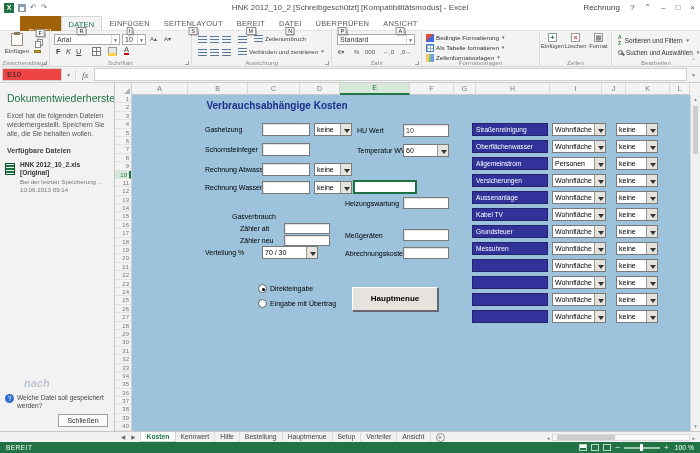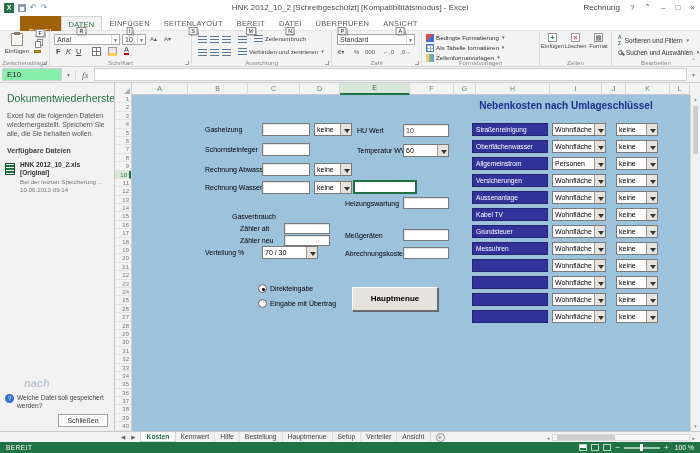--- a/index.html
+++ b/index.html
@@ -65,21 +65,21 @@
 .celllab{font-size:5.8px;color:#444;margin-top:1px;white-space:nowrap}
 .editrow{position:absolute;left:6px;height:10px;display:flex;gap:3px;align-items:center}
 .ic-sort{font-size:5px;color:#2a7a4a;font-weight:bold;line-height:6px}
 .ic-mag{width:5px;height:5px;border:1.5px solid #666;border-radius:50%;position:relative;display:inline-block}
 .ic-mag::after{content:"";position:absolute;width:4px;height:1.5px;background:#666;transform:rotate(45deg);right:-3px;bottom:-1px}
 .elbl{font-size:6.4px;color:#333;white-space:nowrap}
 #ribcollapse{position:absolute;right:4px;bottom:2px;font-size:6px;color:#888}
 
 
 #formulabar{position:absolute;left:0;top:67px;width:700px;height:16px;background:#f3f3f3;border-bottom:1px solid #cdcdcd;display:flex;align-items:center}
-#namebox{width:60px;height:13px;margin-left:2px;background:#86efac;border:1px solid #cfcfcf;font-size:8px;line-height:12px;padding:0 4px;color:#222}
+#namebox{width:60px;height:13px;margin-left:2px;background:#ef4444;border:1px solid #cfcfcf;font-size:8px;line-height:12px;padding:0 4px;color:#222}
 .nb-arr{font-size:5px;color:#777;padding:0 4px}
 .fx{font-family:"Liberation Serif","DejaVu Serif",serif;font-style:italic;font-size:9px;color:#666;padding:0 6px;border-left:1px solid #dcdcdc}
 #fxfield{flex:1;height:13px;background:#fff;border:1px solid #cfcfcf}
 .fb-exp{font-size:5px;color:#777;padding:0 4px}
 
 
 #panel{position:absolute;left:0;top:83px;width:115px;height:348px;background:#f2f2f2;border-right:1px solid #c6c6c6;overflow:hidden}
 .p-title{position:absolute;left:7px;top:9px;font-size:10.5px;color:#217346}
 .p-desc{position:absolute;left:7px;top:28px;width:102px;font-size:6.8px;line-height:9px;color:#555}
 .p-sub{position:absolute;left:7px;top:64px;font-size:7px;font-weight:bold;color:#444}
@@ -389,21 +389,21 @@
       <div class="rowh">34</div>
       <div class="rowh">35</div>
       <div class="rowh">36</div>
       <div class="rowh">37</div>
       <div class="rowh">38</div>
       <div class="rowh">39</div>
       <div class="rowh">40</div>
     </div>
 
   <div id="sheet">
-    <div class="ftitle" style="left:312px;top:5px;width:244px">Nebenkosten nach Umlageschlüssel</div>
+    <div class="ftitle" style="left:20px;top:5px;width:250px">Verbrauchsabhängige Kosten</div>
 
     <div class="flabel" style="left:225px;top:32px">HU Wert</div>
     <div class="finput" style="left:271px;top:29px;width:46px;height:13px">10</div>
 
     <div class="flabel" style="left:225px;top:52px">Temperatur WW</div>
     <div class="fcombo" style="left:271px;top:49px;width:46px">
         <span class="val">60</span>
         <span class="btn"></span>
       </div>
 

